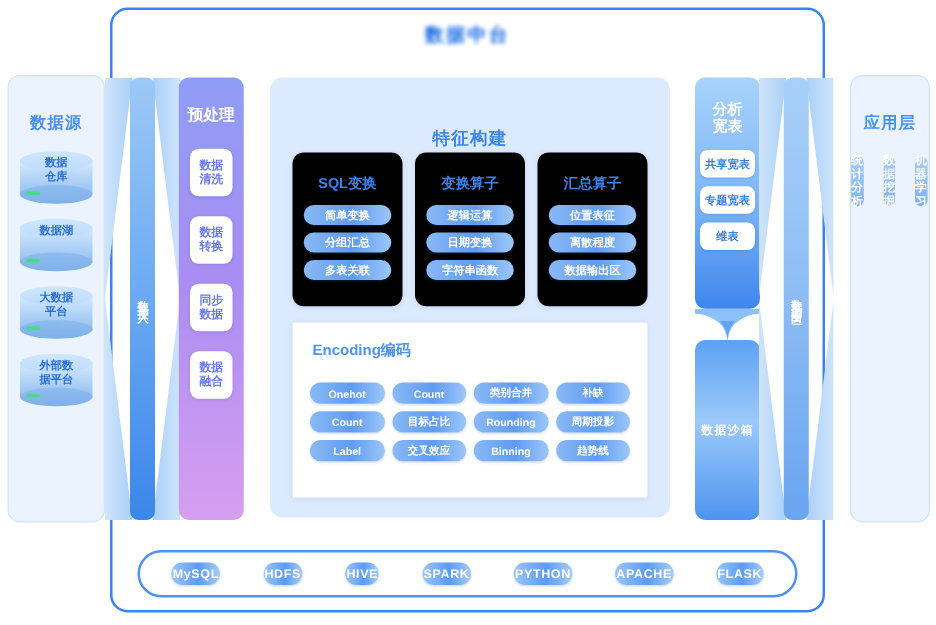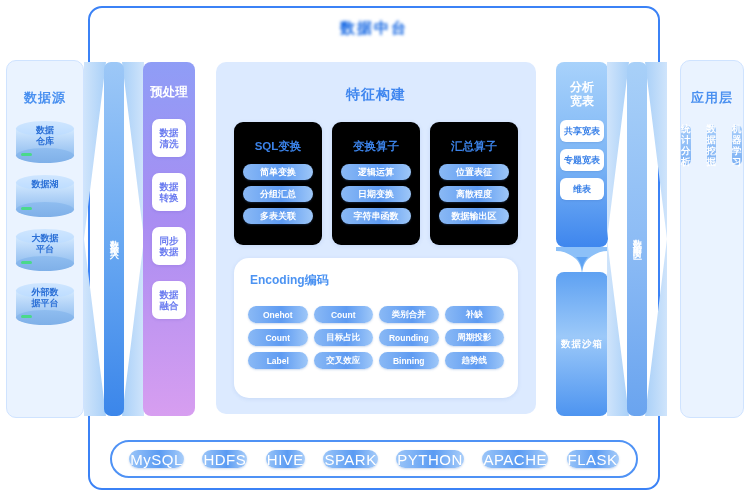--- a/index.html
+++ b/index.html
@@ -120,21 +120,21 @@
     display:flex;align-items:center;justify-content:center;
     font-size:9.5px;font-weight:bold;color:#6a7bf0;line-height:11px;text-align:center;
     box-shadow:0 1px 3px rgba(90,70,190,.18);
   }
 
   
   #feature-panel{
     left:216px;top:62px;width:320px;height:352px;
     background:#dceaff;border-radius:10px;
   }
-  #feature-panel .panel-title{margin-top:24px;font-size:14px;color:#3f86ef;}
+  #feature-panel .panel-title{margin-top:40px;font-size:14px;color:#3f86ef;}
 
   .card-row{
     position:absolute;left:18px;top:60px;width:284px;
     display:flex;justify-content:space-between;
   }
   .op-card{
     width:88px;height:123px;background:#000000;border-radius:9px;
     box-shadow:0 1px 4px rgba(60,110,190,.13);
     display:flex;flex-direction:column;align-items:center;
   }
@@ -146,21 +146,21 @@
   .pill{
     border-radius:9px;color:#fff;font-size:9px;font-weight:bold;
     display:flex;align-items:center;justify-content:center;
     background:linear-gradient(90deg,#8ab9f5 0%,#5e9bf2 55%,#9ec7f8 100%);
     box-shadow:0 1px 2px rgba(60,110,190,.25);
   }
   .op-card .pill{width:70px;height:16px;}
 
   #encoding-card{
     position:absolute;left:18px;top:196px;width:284px;height:140px;
-    background:#fff;border-radius:15px;box-shadow:0 1px 4px rgba(60,110,190,.13);
+    background:#fff;border-radius:1px;box-shadow:0 1px 4px rgba(60,110,190,.13);
   }
   #encoding-title{
     position:absolute;left:16px;top:14px;
     font-size:12px;font-weight:bold;color:#4c93f2;
   }
   #encoding-grid{
     position:absolute;left:14px;top:48px;width:256px;
     display:grid;grid-template-columns:repeat(4,1fr);gap:6px 6px;
   }
   #encoding-grid .pill{height:17px;border-radius:9px;font-size:8.5px;}
@@ -210,21 +210,21 @@
 
   
   #tech-bar{
     position:absolute;left:110px;top:440px;width:528px;height:38px;
     border:2px solid #4f92f5;border-radius:19px;box-sizing:border-box;
     display:flex;align-items:center;justify-content:space-around;padding:0 8px;
   }
   .tech-pill{
     height:18px;padding:0 1px;border-radius:9px;
     background:linear-gradient(90deg,#9cc6f8 0%,#5a9bf3 55%,#a8cdf9 100%);
-    color:#fff;font-size:15px;font-weight:normal;letter-spacing:.5px;
+    color:#fff;font-size:10px;font-weight:bold;letter-spacing:.5px;
     display:flex;align-items:center;justify-content:center;
     box-shadow:0 1px 2px rgba(60,110,190,.25);
   }
 </style>
 </head>
 <body>
 
 <div class="stage">
 
   <div id="platform-frame"></div>

